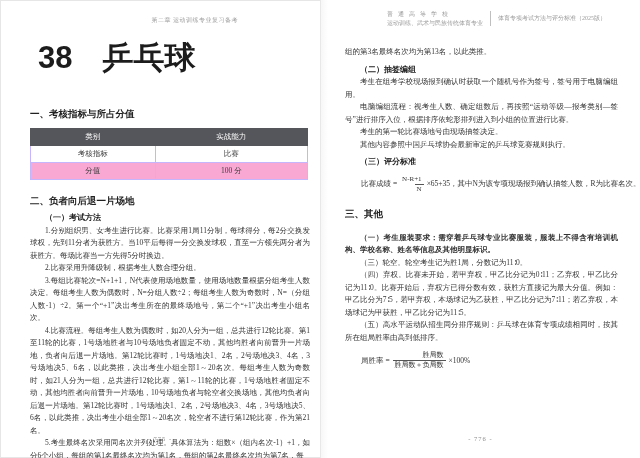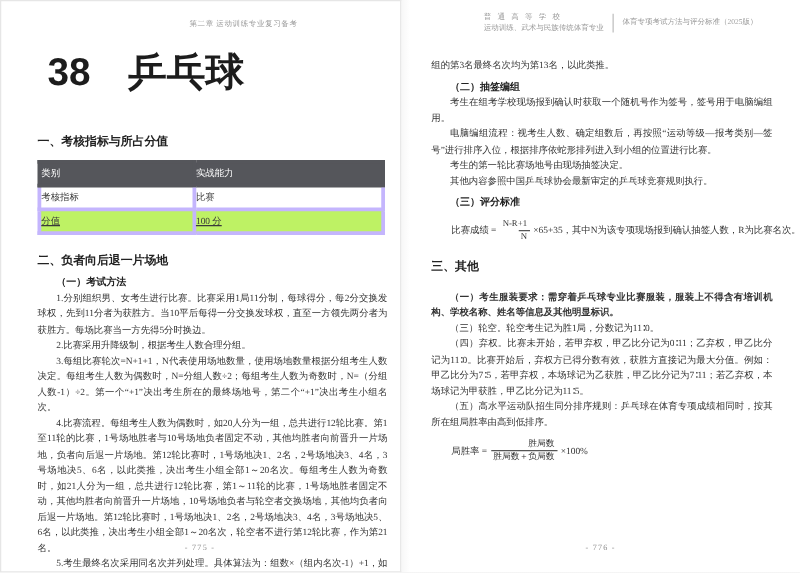--- a/index.html
+++ b/index.html
@@ -25,24 +25,24 @@
     font-size:31px;line-height:36px;}
   
   .sec{font-family:"Liberation Sans","DejaVu Sans",sans-serif;font-weight:bold;
     font-size:9.5px;line-height:12px;color:#222;}
   .sec1{margin-top:32px;}
   .sec2{margin-top:15px;}
   .sub{font-family:"Liberation Sans","DejaVu Sans",sans-serif;font-weight:bold;
     font-size:8px;line-height:12.5px;color:#222;padding-left:15px;margin-top:5px;}
   
   .score-table{width:278px;border-collapse:collapse;margin-top:8px;}
-  .score-table td{border:3px solid #c4b5fd;height:16px;text-align:left;
+  .score-table td{border:1px solid #c4b5fd;height:16px;text-align:center;
     font-size:7.5px;color:#3a3a3a;padding:0;}
   .score-table .head td{background:#55565b;color:#ffffff;border-color:#55565b;}
-  .score-table .alt td{background:#bef264;text-decoration:underline;}
+  .score-table .alt td{background:#f9a8d4;}
   .score-table td.c1{width:45%;}
   
   .body{margin:0;font-size:7.5px;line-height:12.5px;text-align:justify;
     text-indent:2em;color:#333;}
   .noindent{text-indent:0;}
   .formula-line{display:flex;align-items:center;font-size:7.5px;color:#333;
     margin:6px 0 4px 16px;white-space:nowrap;}
   .frac{display:inline-flex;flex-direction:column;align-items:flex-end;
     margin:0 3px;font-size:7px;line-height:9px;}
   .frac .den{border-top:1px solid #555;padding:0 2px;}

